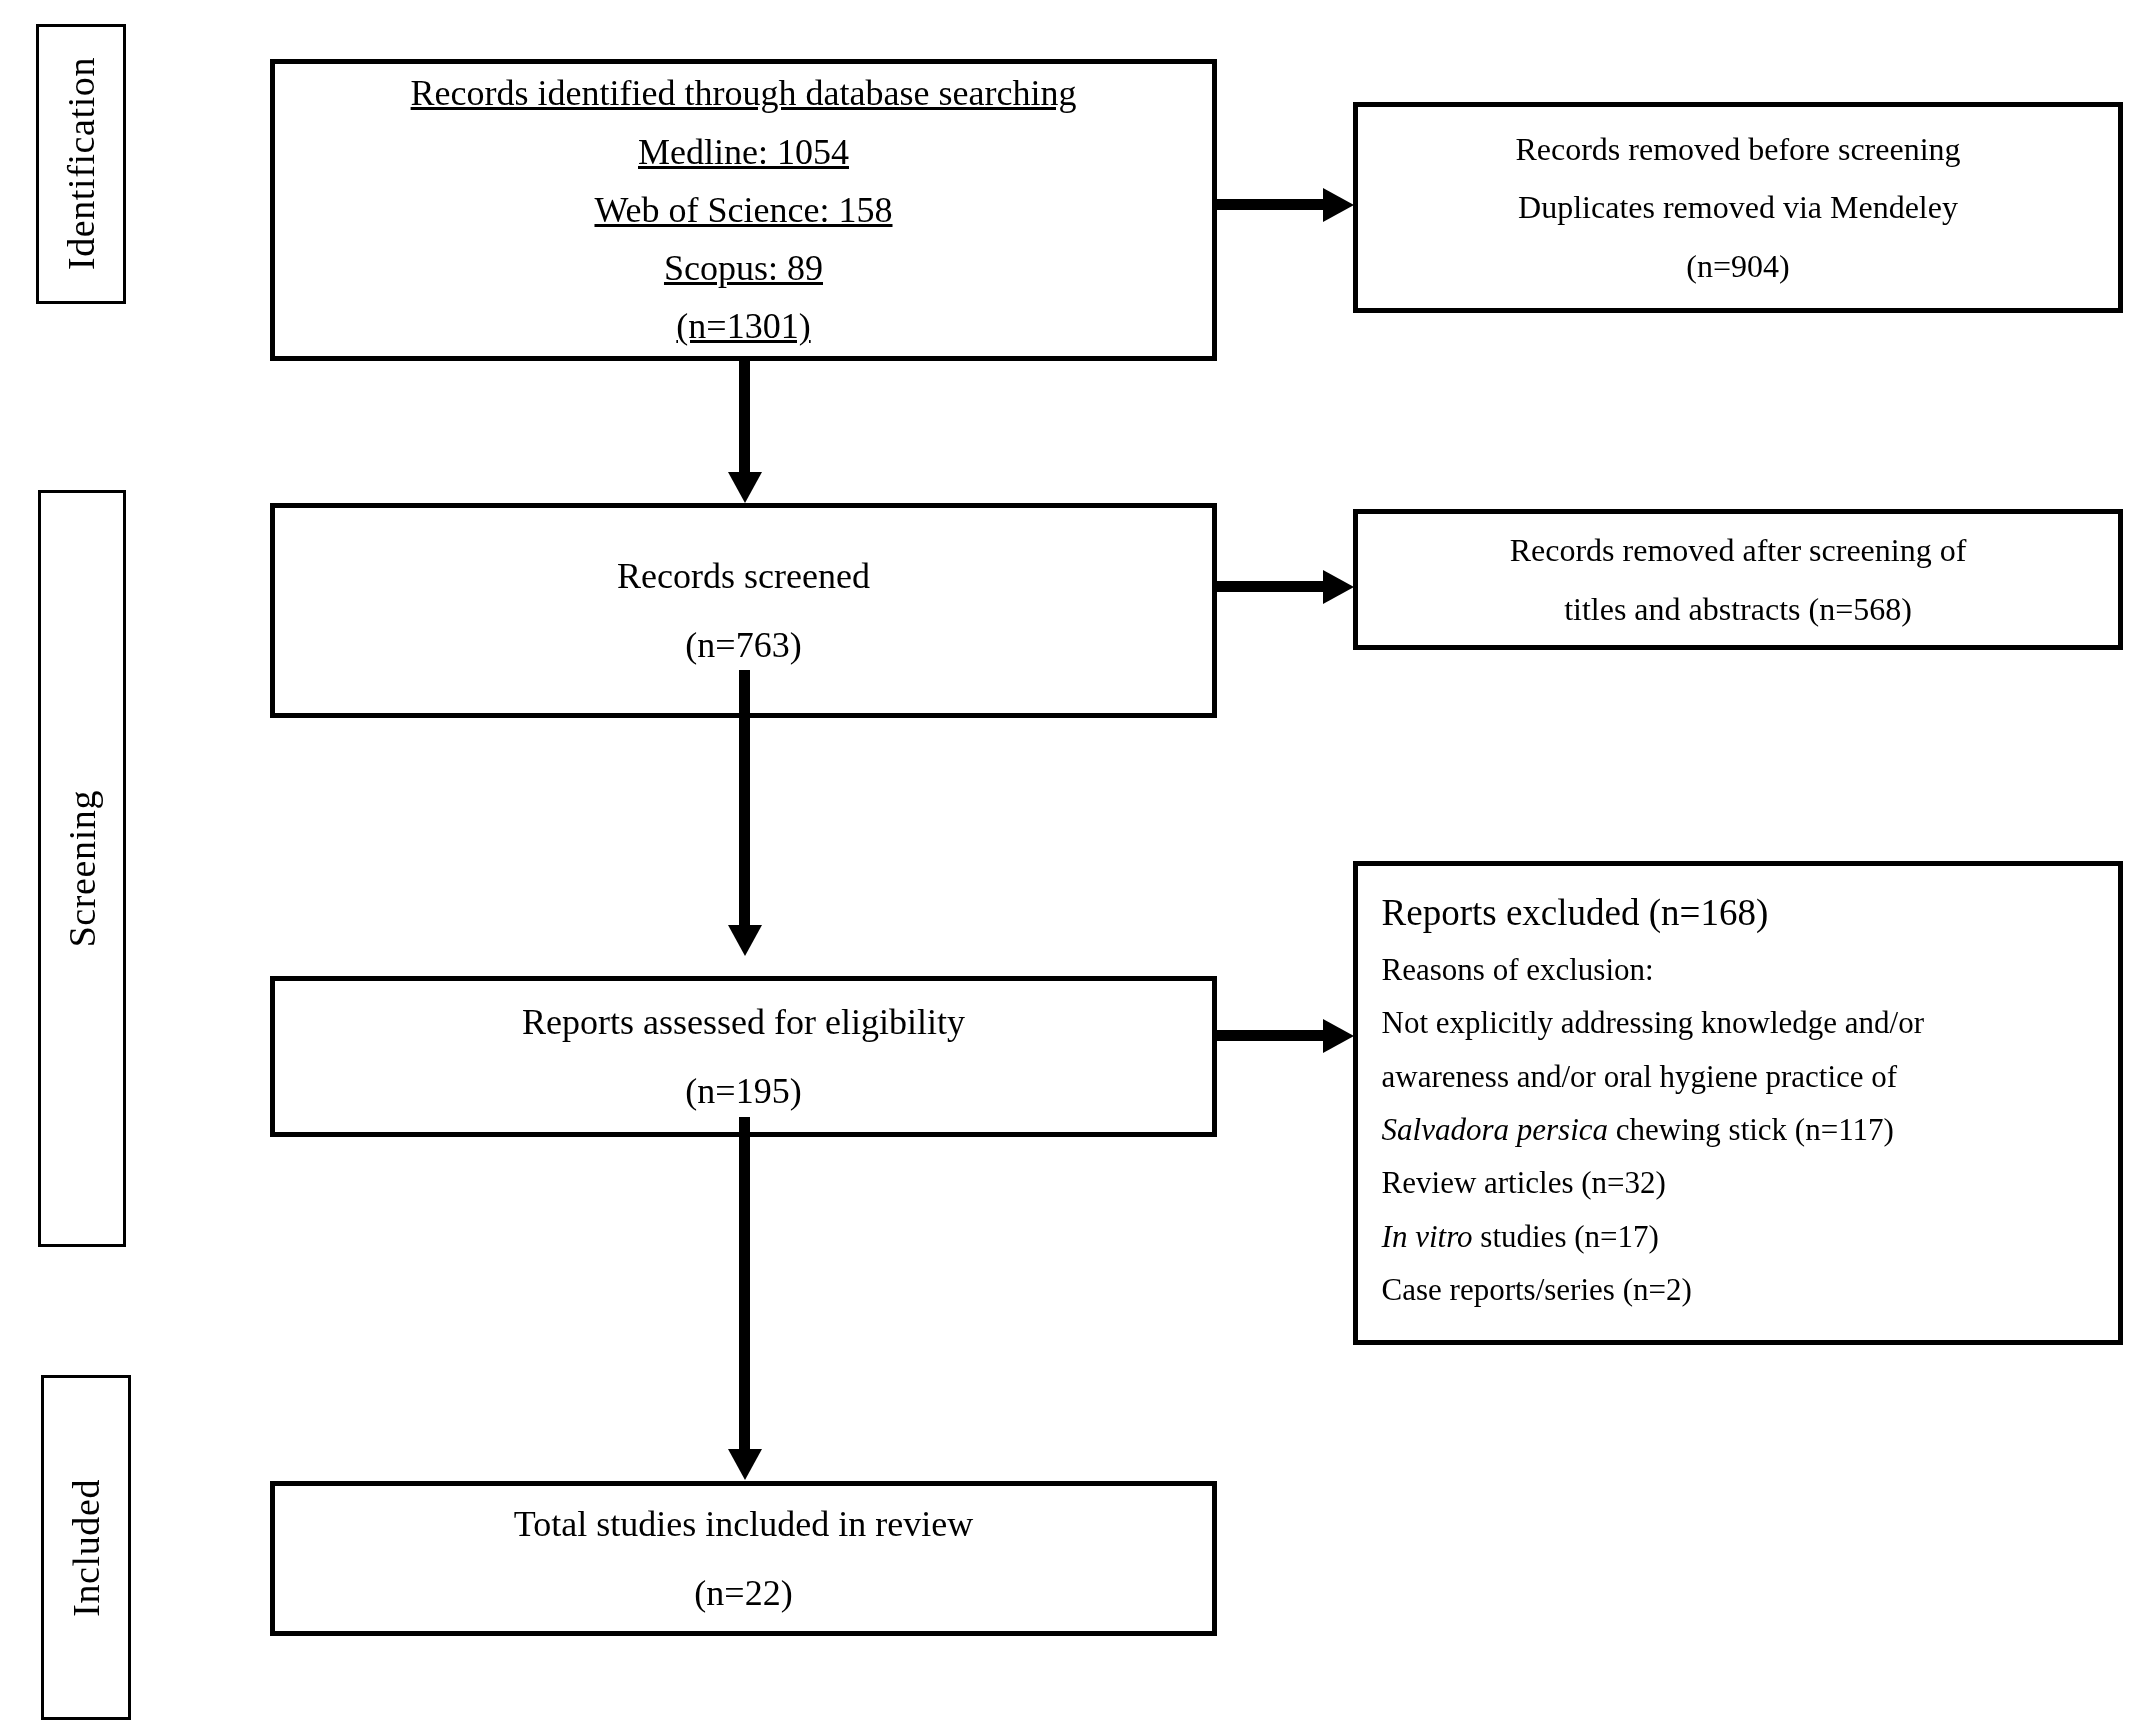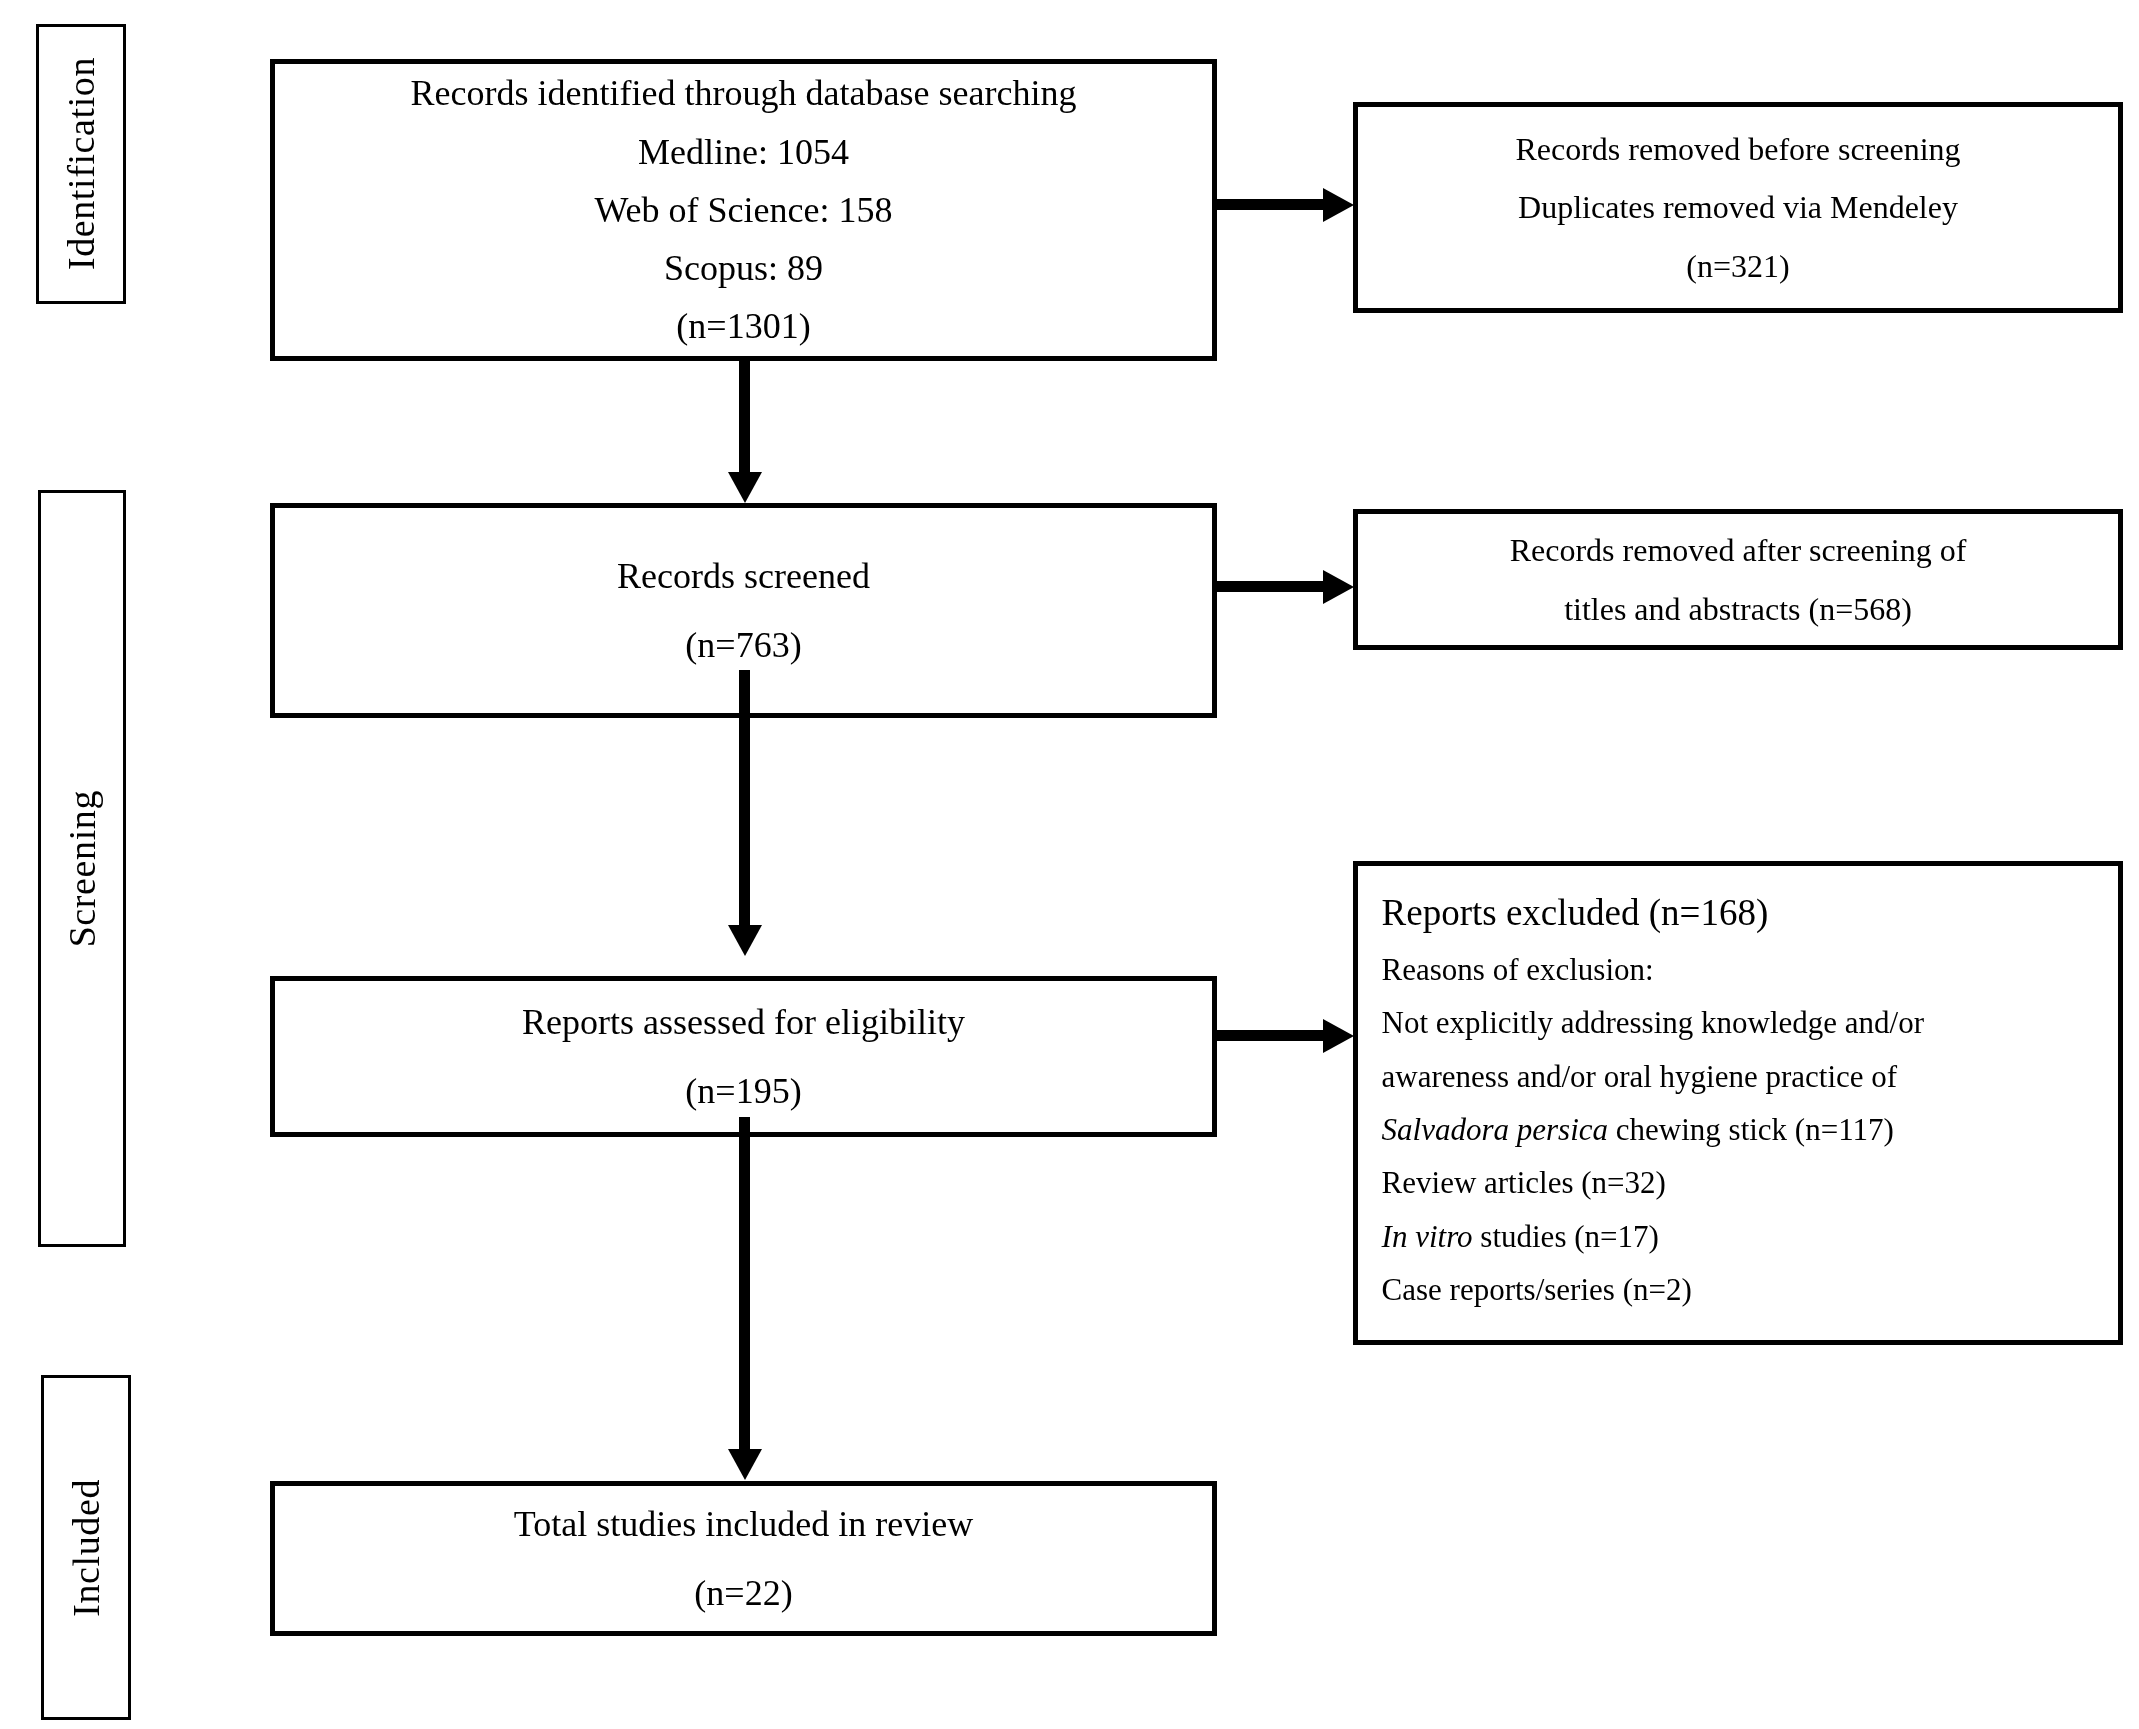--- a/index.html
+++ b/index.html
@@ -106,21 +106,21 @@
   </div>
 
   <div class="box label-box" style="left:38px; top:490px; width:88px; height:757px;">
     <span class="vtext">Screening</span>
   </div>
 
   <div class="box label-box" style="left:41px; top:1375px; width:90px; height:345px;">
     <span class="vtext">Included</span>
   </div>
 
-  <div class="box t-main" style="left:270px; top:59px; width:947px; height:302px;">
+  <div class="box t-main" style="left:270px; top:59px; width:947px; height:302px;text-decoration:underline;">
     <div class="line">Records identified through database searching</div>
     <div class="line">Medline: 1054</div>
     <div class="line">Web of Science: 158</div>
     <div class="line">Scopus: 89</div>
     <div class="line">(n=1301)</div>
   </div>
 
   <div class="box t-two" style="left:270px; top:503px; width:947px; height:215px;">
     <div class="line">Records screened</div>
     <div class="line">(n=763)</div>
@@ -132,21 +132,21 @@
   </div>
 
   <div class="box t-two" style="left:270px; top:1481px; width:947px; height:155px;">
     <div class="line">Total studies included in review</div>
     <div class="line">(n=22)</div>
   </div>
 
   <div class="box t-side" style="left:1353px; top:102px; width:770px; height:211px;">
     <div class="line">Records removed before screening</div>
     <div class="line">Duplicates removed via Mendeley</div>
-    <div class="line">(n=321)</div>
+    <div class="line">(n=904)</div>
   </div>
 
   <div class="box t-side" style="left:1353px; top:509px; width:770px; height:141px;">
     <div class="line">Records removed after screening of</div>
     <div class="line">titles and abstracts (n=568)</div>
   </div>
 
   <div class="box excl-box" style="left:1353px; top:813px; width:770px; height:484px;margin-top:48px;">
     <div class="excl-heading">Reports excluded (n=168)</div>
     <div class="excl-line">Reasons of exclusion:</div>

